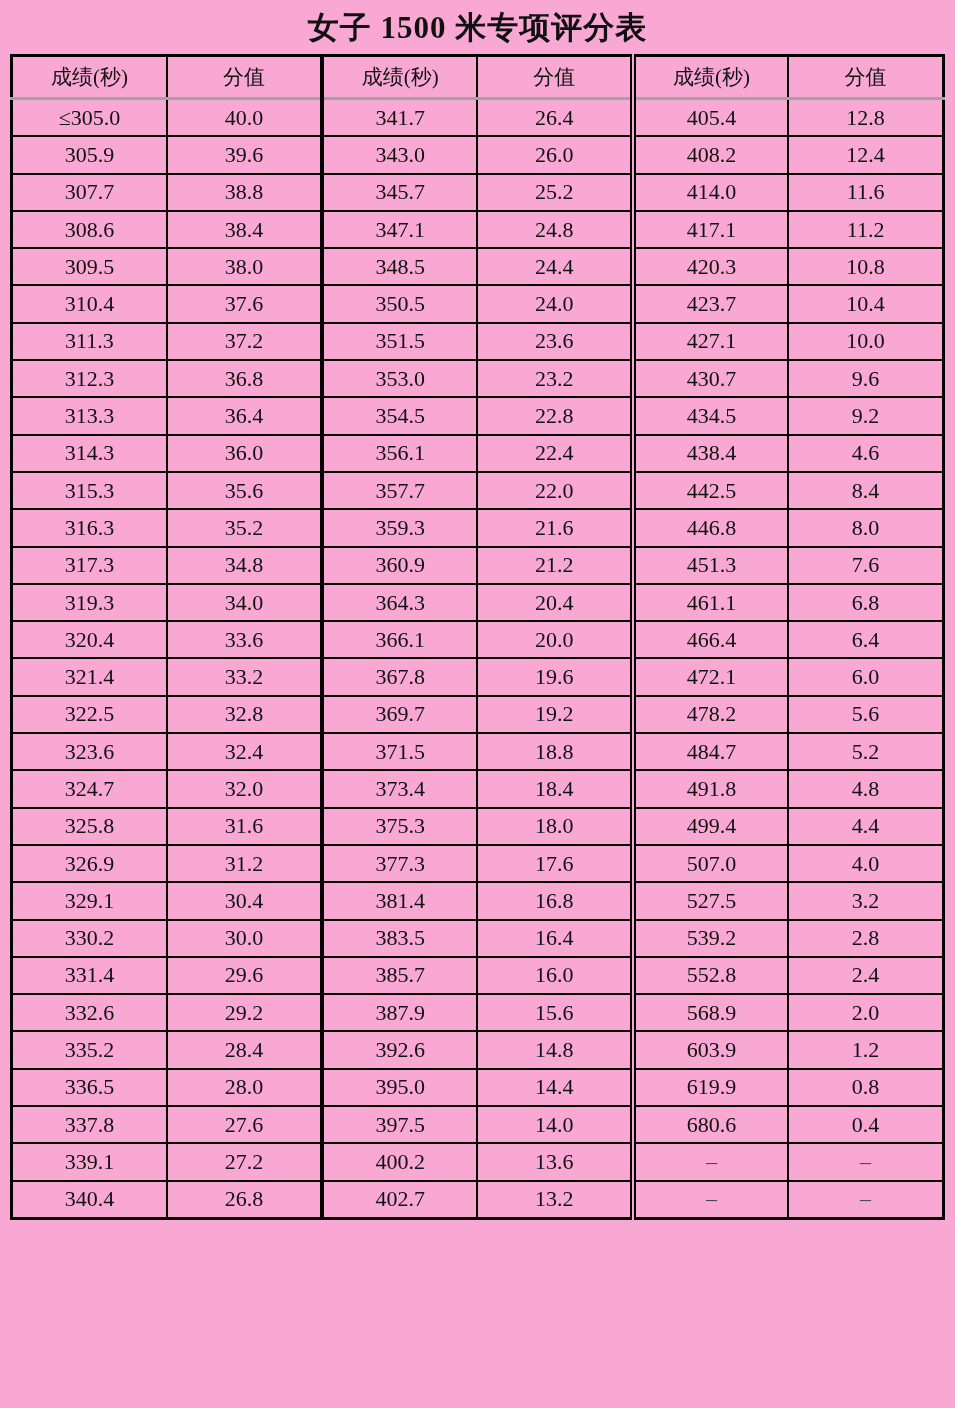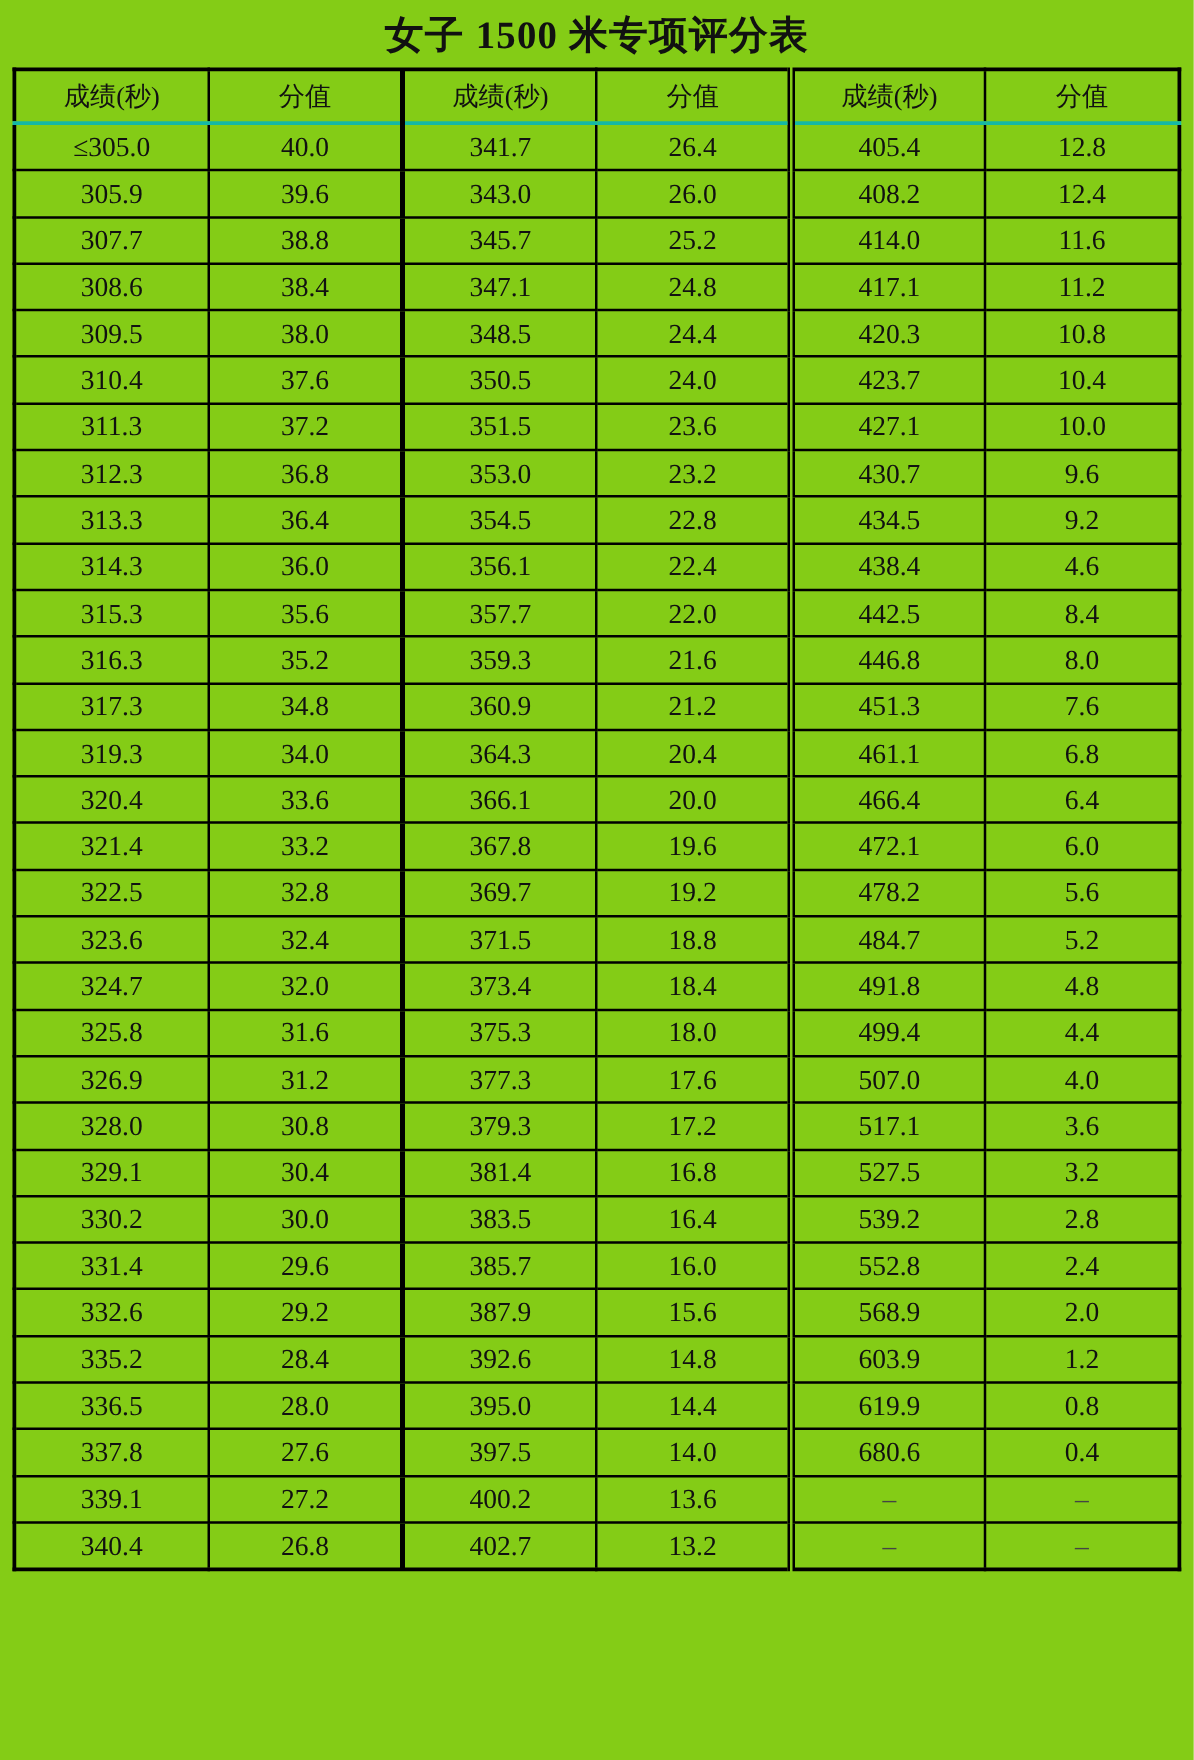--- a/index.html
+++ b/index.html
@@ -9,21 +9,21 @@
     width: 955px;
   }
   body {
     font-family: "Liberation Serif", "DejaVu Serif", serif;
     color: #111111;
   }
   .page {
     width: 955px;
     height: 1408px;
     box-sizing: border-box;
-    background: #84cc16;
+    background: #f9a8d4;
   }
   .title {
     text-align: center;
     font-size: 31px;
     font-weight: bold;
     letter-spacing: 1px;
     padding-top: 8px;
     height: 44px;
     line-height: 40px;
   }
@@ -42,21 +42,21 @@
     height: 35.3px;
     padding: 0;
     line-height: 1;
     overflow: hidden;
     white-space: nowrap;
   }
   table.score-table th {
     font-weight: normal;
     font-size: 21px;
     height: 40px;
-    border-bottom: 3px solid #14b8a6;
+    border-bottom: 3px solid #a3a3a3;
   }
   
   table.score-table {
     border: 3px solid #000000;
   }
   
   .grp-sep {
     border-left: 4px solid #000000 !important;
   }
   
@@ -248,28 +248,20 @@
         </tr>
         <tr>
           <td>326.9</td>
           <td>31.2</td>
           <td class="grp-sep">377.3</td>
           <td>17.6</td>
           <td class="grp-dbl">507.0</td>
           <td>4.0</td>
         </tr>
         <tr>
-          <td>328.0</td>
-          <td>30.8</td>
-          <td class="grp-sep">379.3</td>
-          <td>17.2</td>
-          <td class="grp-dbl">517.1</td>
-          <td>3.6</td>
-        </tr>
-        <tr>
           <td>329.1</td>
           <td>30.4</td>
           <td class="grp-sep">381.4</td>
           <td>16.8</td>
           <td class="grp-dbl">527.5</td>
           <td>3.2</td>
         </tr>
         <tr>
           <td>330.2</td>
           <td>30.0</td>

